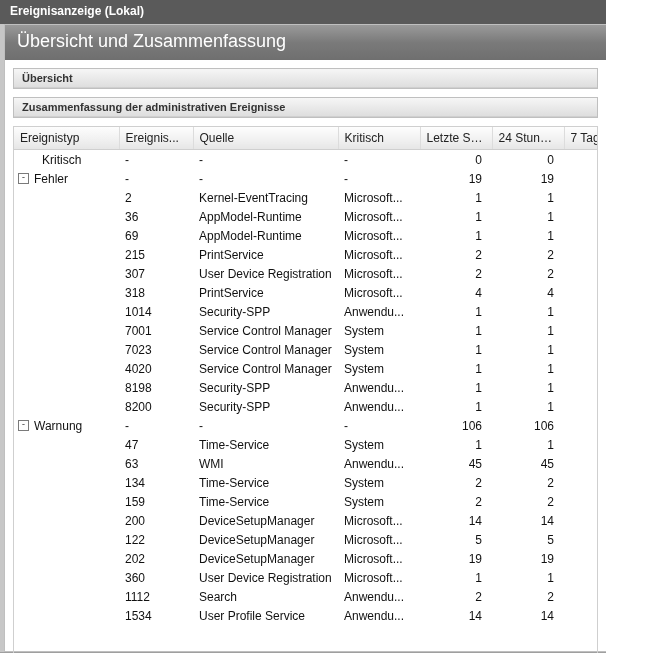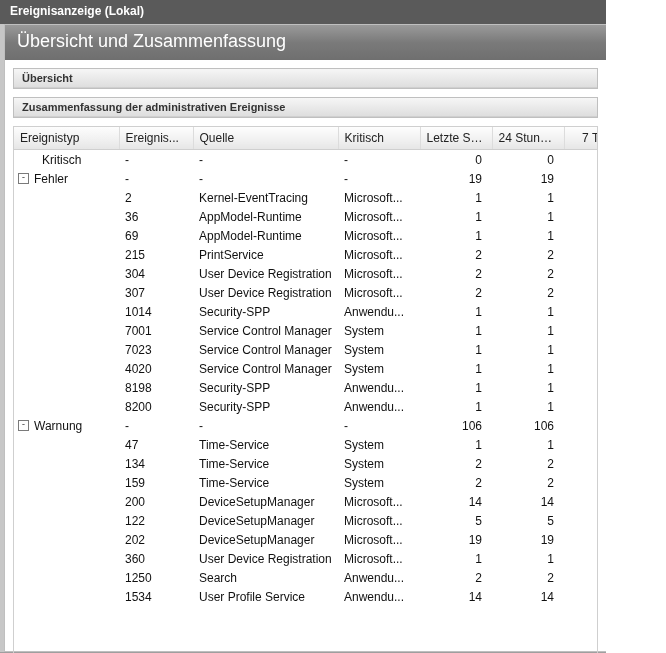--- a/index.html
+++ b/index.html
@@ -5,21 +5,21 @@
   html,body{margin:0;padding:0;font-family:"Segoe UI",Tahoma,sans-serif;font-size:12px;color:#000;background:#fff;}
   .outer{width:606px;height:653px;background:#c7c7c7;border-bottom:1px solid #9f9f9f;box-sizing:border-box;position:relative;}
   .title-bar{background:#5a5a5a;color:#fff;font-weight:700;padding:4px 10px 6px 10px;font-size:12px;}
   .main-area{position:absolute;top:24px;left:4px;right:0;bottom:0;background:#fff;border:1px solid #bfbfbf;border-right:none;padding:0;box-sizing:border-box;}
   .heading-bar{background:linear-gradient(to bottom,#9a9a9a 0%,#7a7a7a 50%,#6f6f6f 100%);color:#fff;font-size:18px;padding:6px 20px 8px 12px;font-weight:400;}
   .section{margin:8px 8px 0 8px;border:1px solid #bfbfbf;box-sizing:border-box;}
   .section-header{background:linear-gradient(to bottom,#f6f6f6 0%,#eaeaea 50%,#dedede 100%);border-bottom:1px solid #cfcfcf;padding:3px 8px;font-weight:700;font-size:11px;color:#333;}
   .grid-wrap{margin:8px 8px 0 8px;border:1px solid #cfcfcf;box-sizing:border-box;overflow:hidden;height:528px;}
   table{border-collapse:collapse;width:100%;table-layout:fixed;}
   thead th{background:linear-gradient(to bottom,#fdfdfd 0%,#f0f0f0 60%,#e6e6e6 100%);border-right:1px solid #dcdcdc;border-bottom:1px solid #cfcfcf;padding:4px 6px;font-weight:400;text-align:left;font-size:12px;color:#222;white-space:nowrap;overflow:hidden;text-overflow:ellipsis;}
-  thead th.num{text-align:center;}
+  thead th.num{text-align:left;}
   tbody td{padding:1px 6px;font-size:12px;color:#111;white-space:nowrap;overflow:hidden;text-overflow:ellipsis;border:none;height:17px;vertical-align:middle;}
   tbody td.num{text-align:right;padding-right:10px;}
   .col-type{width:105px;}
   .col-id{width:74px;}
   .col-src{width:145px;}
   .col-prot{width:82px;}
   .col-n{width:72px;}
   .expander{display:inline-block;width:9px;height:9px;border:1px solid #7a7a7a;line-height:7px;text-align:center;font-size:9px;margin-right:4px;vertical-align:middle;background:#fff;color:#333;font-family:monospace;}
   .type-cell{padding-left:20px !important;position:relative;}
   .type-cell .expander{position:absolute;left:4px;top:4px;}
@@ -114,35 +114,35 @@
               <td class="type-cell"><span></span></td>
               <td>215</td>
               <td>PrintService</td>
               <td>Microsoft...</td>
               <td class="num">2</td>
               <td class="num">2</td>
               <td class="num">2</td>
             </tr>
             <tr>
               <td class="type-cell"><span></span></td>
-              <td>304</td>
-              <td>User Device Registration</td>
-              <td>Microsoft...</td>
-              <td class="num">2</td>
-              <td class="num">2</td>
-              <td class="num">2</td>
-            </tr>
-            <tr>
-              <td class="type-cell"><span></span></td>
               <td>307</td>
               <td>User Device Registration</td>
               <td>Microsoft...</td>
               <td class="num">2</td>
               <td class="num">2</td>
               <td class="num">2</td>
+            </tr>
+            <tr>
+              <td class="type-cell"><span></span></td>
+              <td>318</td>
+              <td>PrintService</td>
+              <td>Microsoft...</td>
+              <td class="num">4</td>
+              <td class="num">4</td>
+              <td class="num">4</td>
             </tr>
             <tr>
               <td class="type-cell"><span></span></td>
               <td>1014</td>
               <td>Security-SPP</td>
               <td>Anwendu...</td>
               <td class="num">1</td>
               <td class="num">1</td>
               <td class="num">1</td>
             </tr>
@@ -204,20 +204,29 @@
               <td class="type-cell"><span></span></td>
               <td>47</td>
               <td>Time-Service</td>
               <td>System</td>
               <td class="num">1</td>
               <td class="num">1</td>
               <td class="num">1</td>
             </tr>
             <tr>
               <td class="type-cell"><span></span></td>
+              <td>63</td>
+              <td>WMI</td>
+              <td>Anwendu...</td>
+              <td class="num">45</td>
+              <td class="num">45</td>
+              <td class="num">45</td>
+            </tr>
+            <tr>
+              <td class="type-cell"><span></span></td>
               <td>134</td>
               <td>Time-Service</td>
               <td>System</td>
               <td class="num">2</td>
               <td class="num">2</td>
               <td class="num">2</td>
             </tr>
             <tr>
               <td class="type-cell"><span></span></td>
               <td>159</td>
@@ -258,21 +267,21 @@
               <td class="type-cell"><span></span></td>
               <td>360</td>
               <td>User Device Registration</td>
               <td>Microsoft...</td>
               <td class="num">1</td>
               <td class="num">1</td>
               <td class="num">1</td>
             </tr>
             <tr>
               <td class="type-cell"><span></span></td>
-              <td>1250</td>
+              <td>1112</td>
               <td>Search</td>
               <td>Anwendu...</td>
               <td class="num">2</td>
               <td class="num">2</td>
               <td class="num">2</td>
             </tr>
             <tr>
               <td class="type-cell"><span></span></td>
               <td>1534</td>
               <td>User Profile Service</td>

